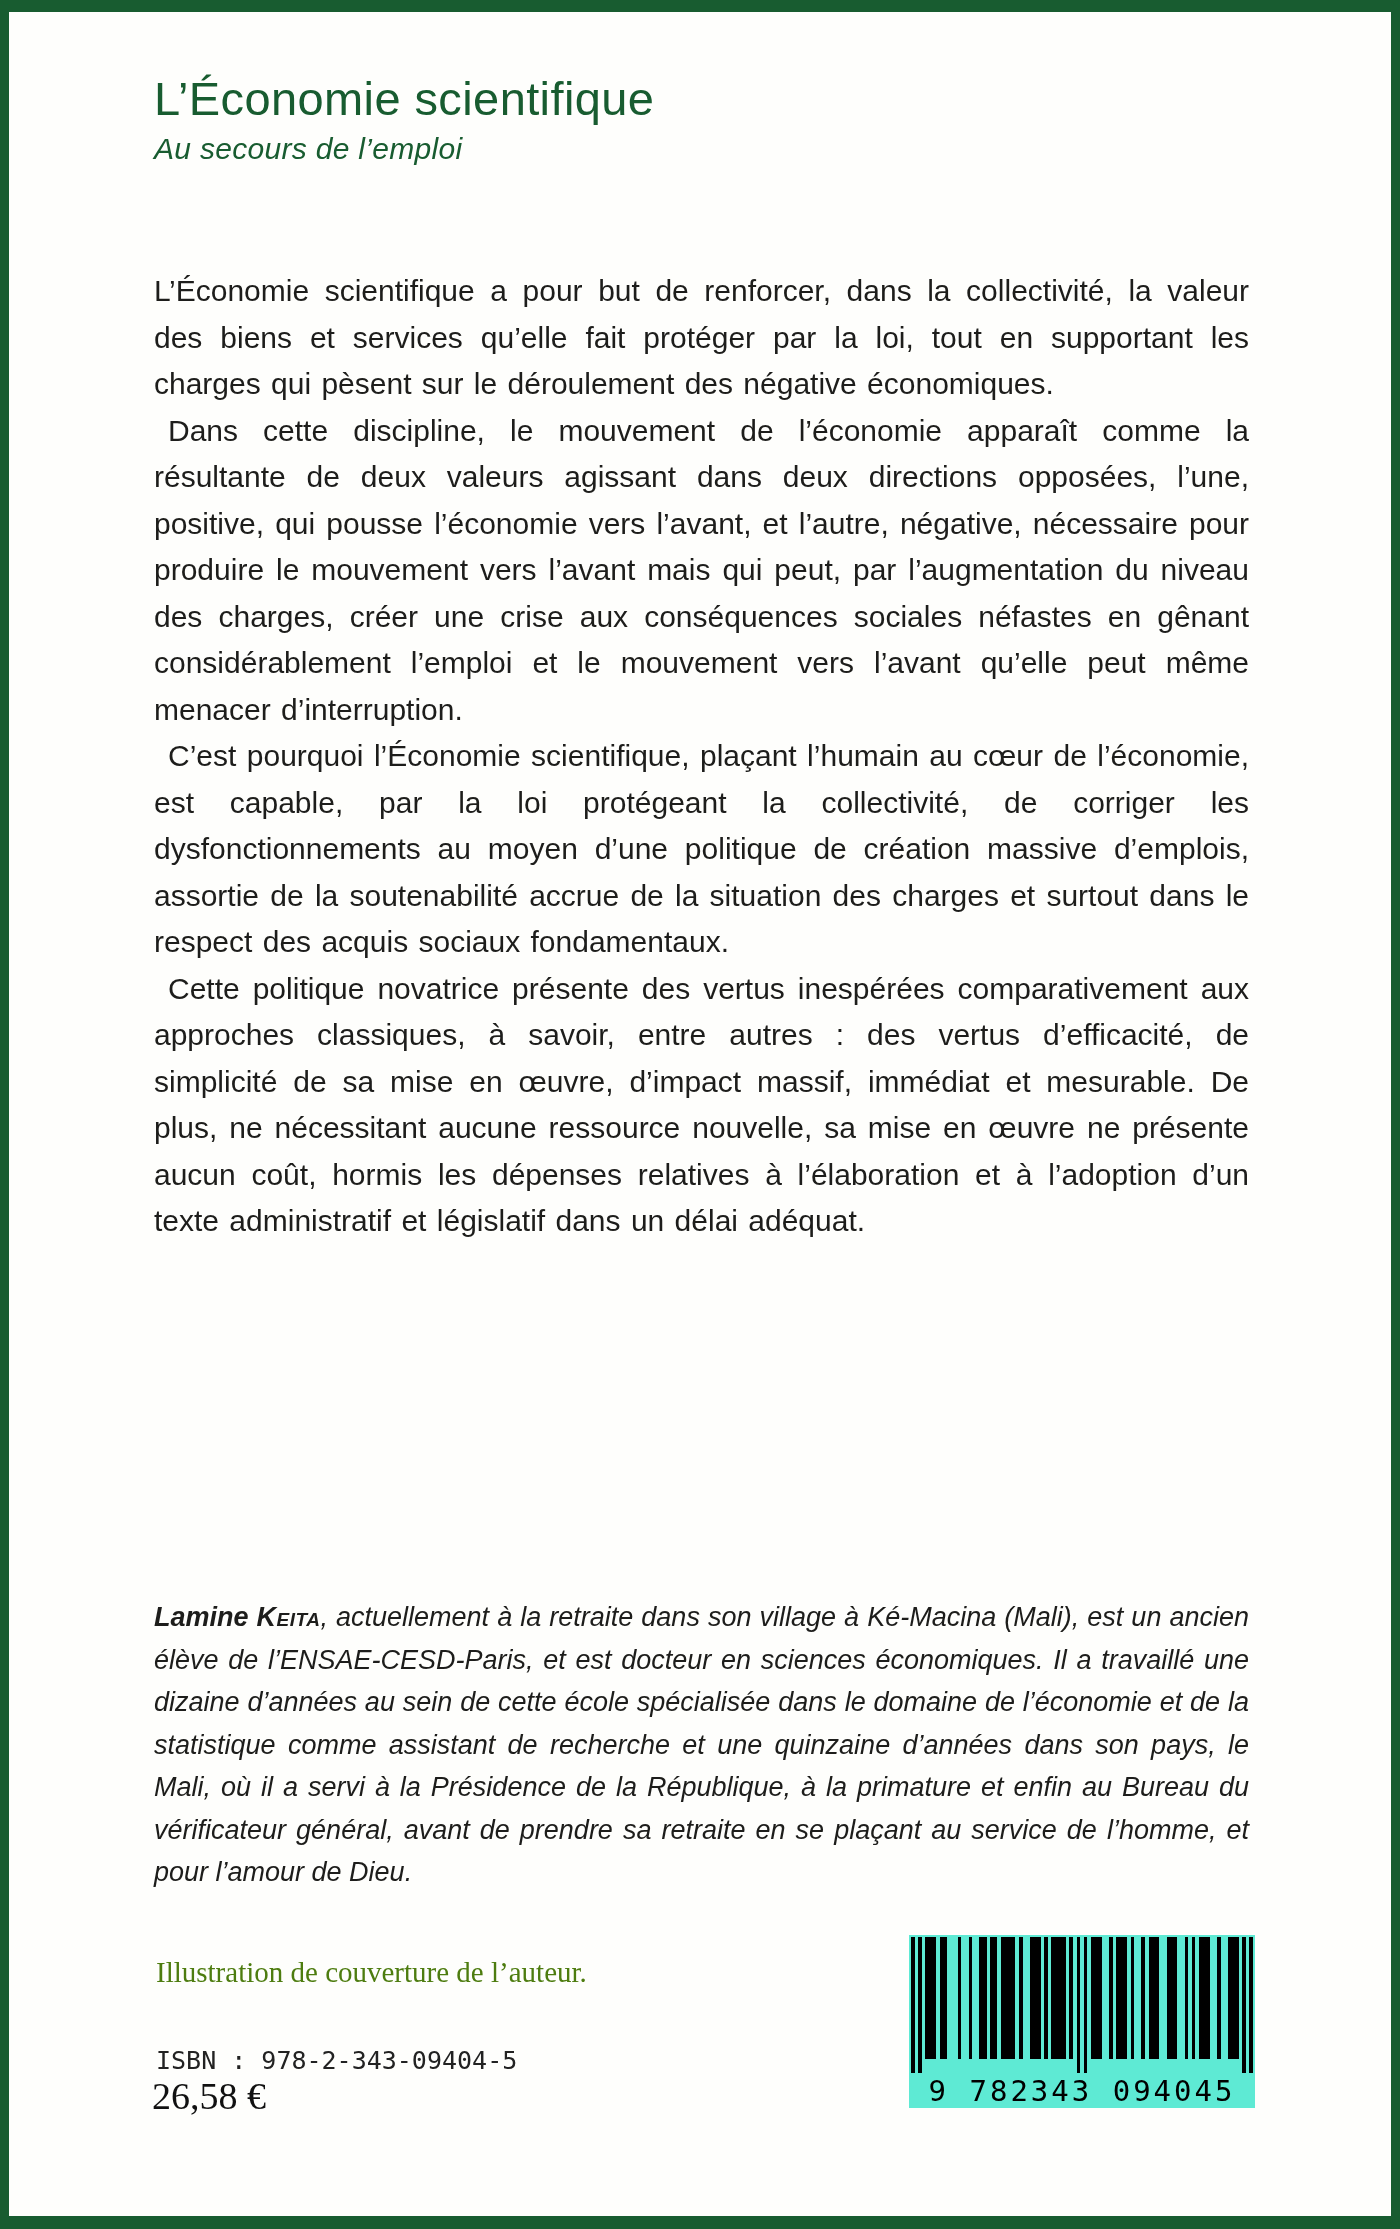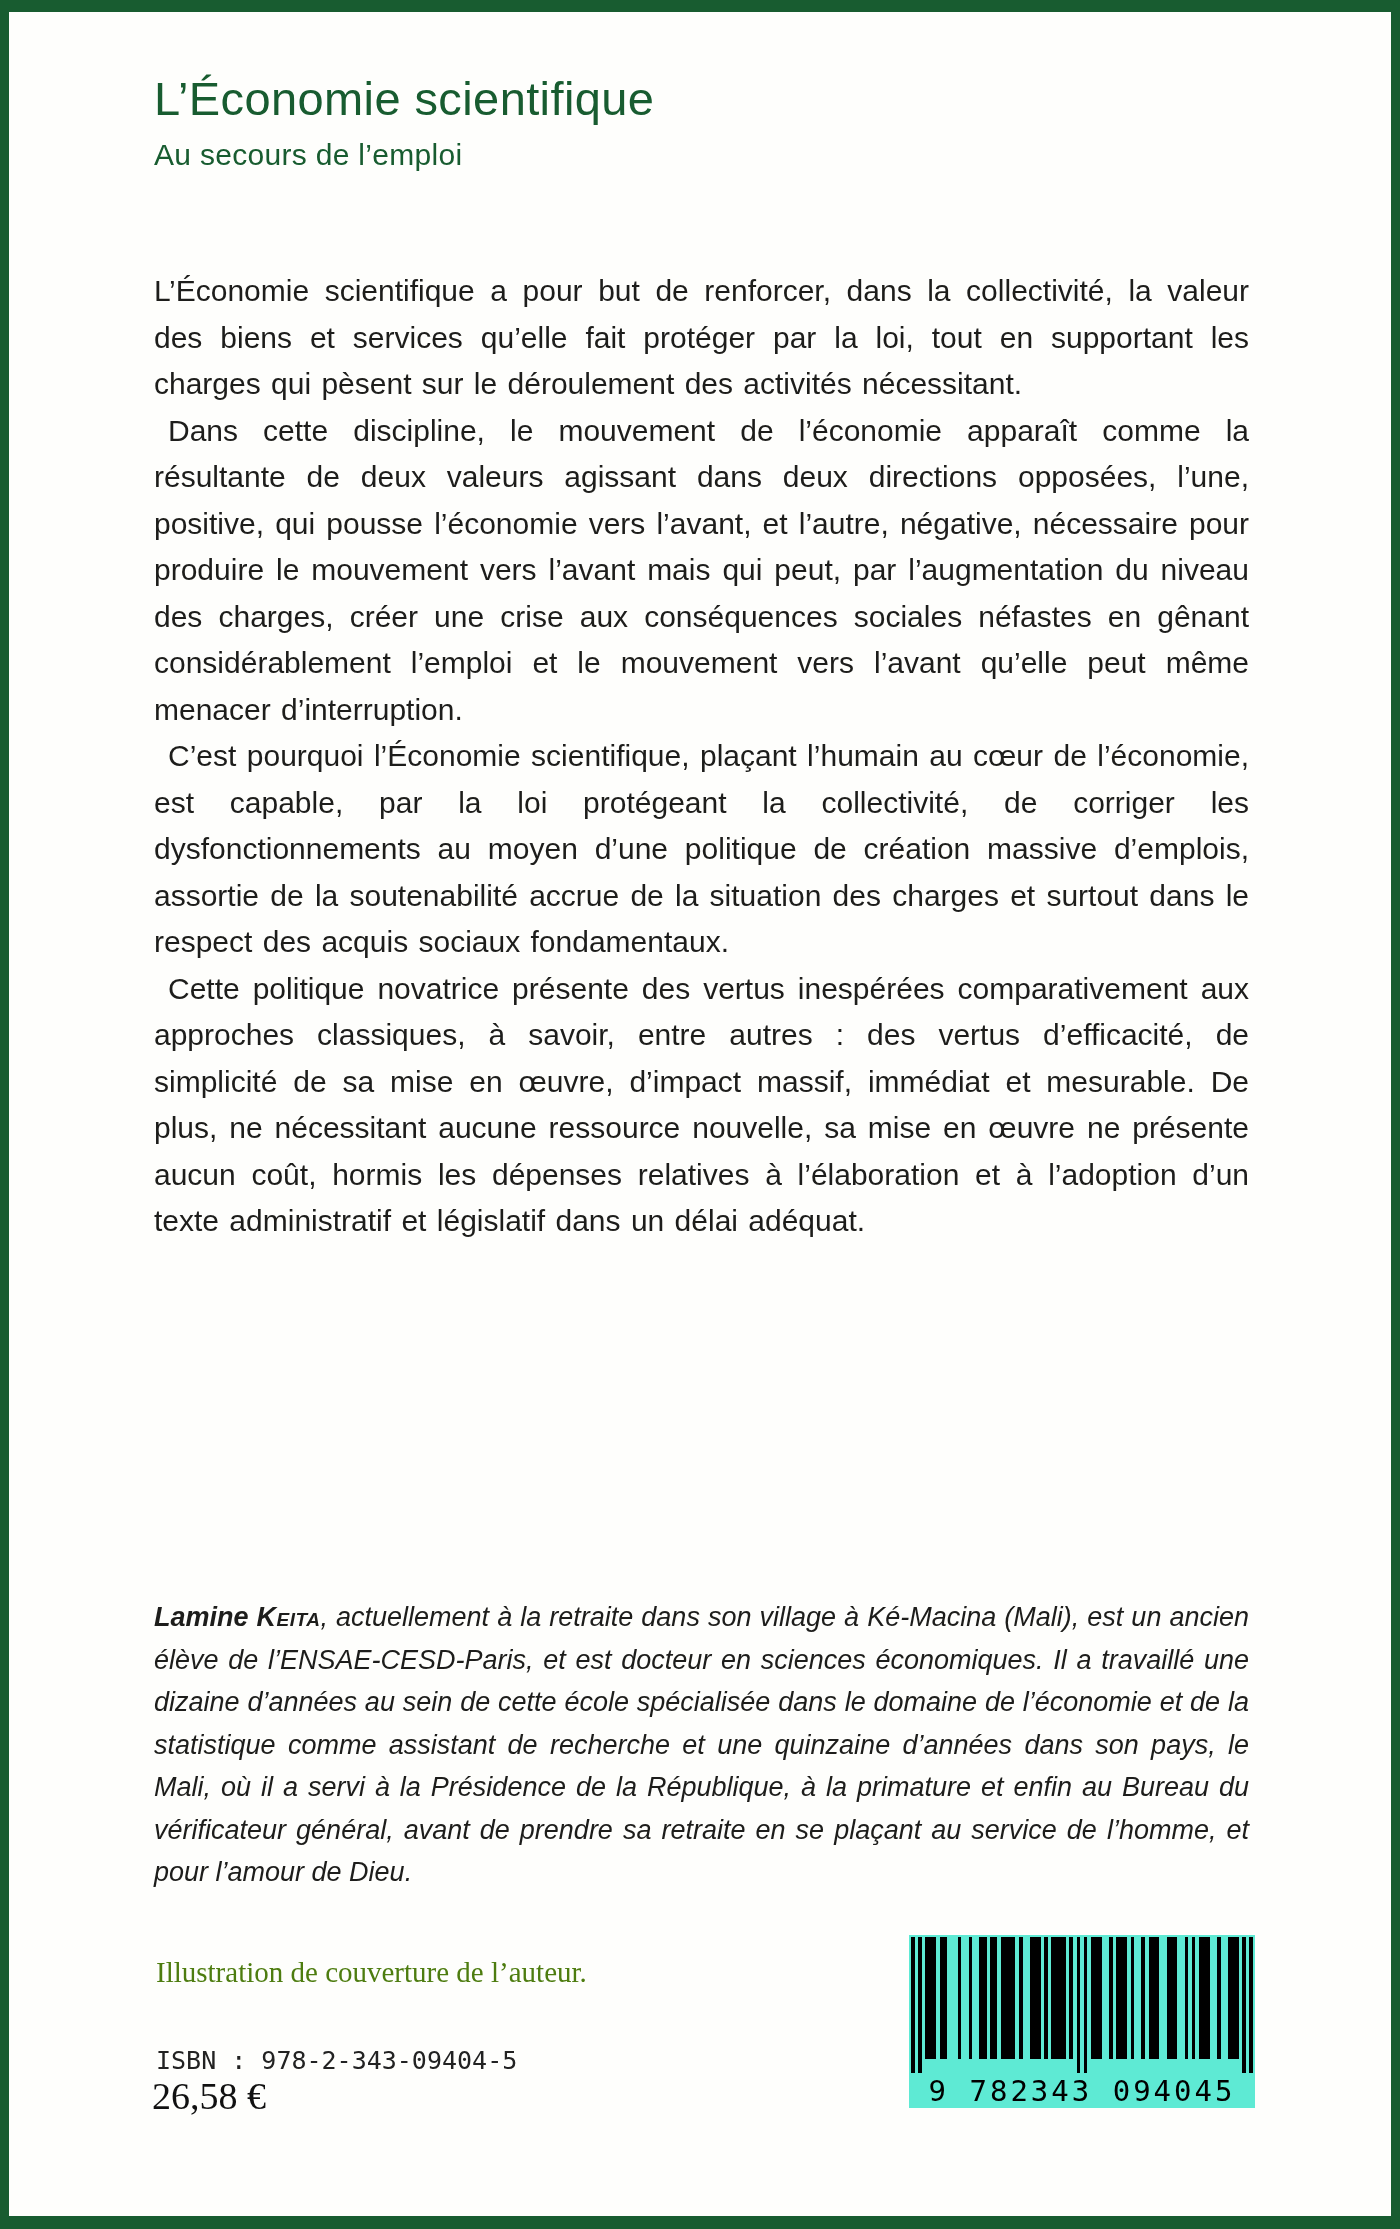--- a/index.html
+++ b/index.html
@@ -27,22 +27,23 @@
     font-size: 47px;
     font-weight: 400;
     color: #185c30;
     letter-spacing: 0.4px;
     line-height: 1.15;
   }
   .subtitle {
     font-size: 30px;
     font-weight: 400;
     color: #185c30;
-    margin-top: 12px;
+    margin-top: 6px;
     letter-spacing: 0.3px;
+    font-style: italic;
   }
 
   .synopsis {
     position: absolute;
     left: 145px;
     top: 256px;
     width: 1095px;
     font-size: 30px;
     line-height: 46.5px;
     text-align: justify;
@@ -119,21 +120,21 @@
 <body>
 
 <div class="page">
 
   <header class="header">
     <h1 class="title">L’Économie scientifique</h1>
     <h2 class="subtitle">Au secours de l’emploi</h2>
   </header>
 
   <section class="synopsis">
-    <p>L’Économie scientifique a pour but de renforcer, dans la collectivité, la valeur des biens et services qu’elle fait protéger par la loi, tout en supportant les charges qui pèsent sur le déroulement des activités nécessitant.</p>
+    <p>L’Économie scientifique a pour but de renforcer, dans la collectivité, la valeur des biens et services qu’elle fait protéger par la loi, tout en supportant les charges qui pèsent sur le déroulement des négative économiques.</p>
     <p>Dans cette discipline, le mouvement de l’économie apparaît comme la résultante de deux valeurs agissant dans deux directions opposées, l’une, positive, qui pousse l’économie vers l’avant, et l’autre, négative, nécessaire pour produire le mouvement vers l’avant mais qui peut, par l’augmentation du niveau des charges, créer une crise aux conséquences sociales néfastes en gênant considérablement l’emploi et le mouvement vers l’avant qu’elle peut même menacer d’interruption.</p>
     <p>C’est pourquoi l’Économie scientifique, plaçant l’humain au cœur de l’économie, est capable, par la loi protégeant la collectivité, de corriger les dysfonctionnements au moyen d’une politique de création massive d’emplois, assortie de la soutenabilité accrue de la situation des charges et surtout dans le respect des acquis sociaux fondamentaux.</p>
     <p>Cette politique novatrice présente des vertus inespérées comparativement aux approches classiques, à savoir, entre autres : des vertus d’efficacité, de simplicité de sa mise en œuvre, d’impact massif, immédiat et mesurable. De plus, ne nécessitant aucune ressource nouvelle, sa mise en œuvre ne présente aucun coût, hormis les dépenses relatives à l’élaboration et à l’adoption d’un texte administratif et législatif dans un délai adéquat.</p>
   </section>
 
   <p class="bio"><span class="author-first">Lamine </span><span class="author-last">Keita</span><span>, actuellement à la retraite dans son village à Ké-Macina (Mali), est un ancien élève de l’ENSAE-CESD-Paris, et est docteur en sciences économiques. Il a travaillé une dizaine d’années au sein de cette école spécialisée dans le domaine de l’économie et de la statistique comme assistant de recherche et une quinzaine d’années dans son pays, le Mali, où il a servi à la Présidence de la République, à la primature et enfin au Bureau du vérificateur général, avant de prendre sa retraite en se plaçant au service de l’homme, et pour l’amour de Dieu.</span></p>
 
   <div class="credit">Illustration de couverture de l’auteur.</div>
 
   <div class="isbn">ISBN : 978-2-343-09404-5</div>

